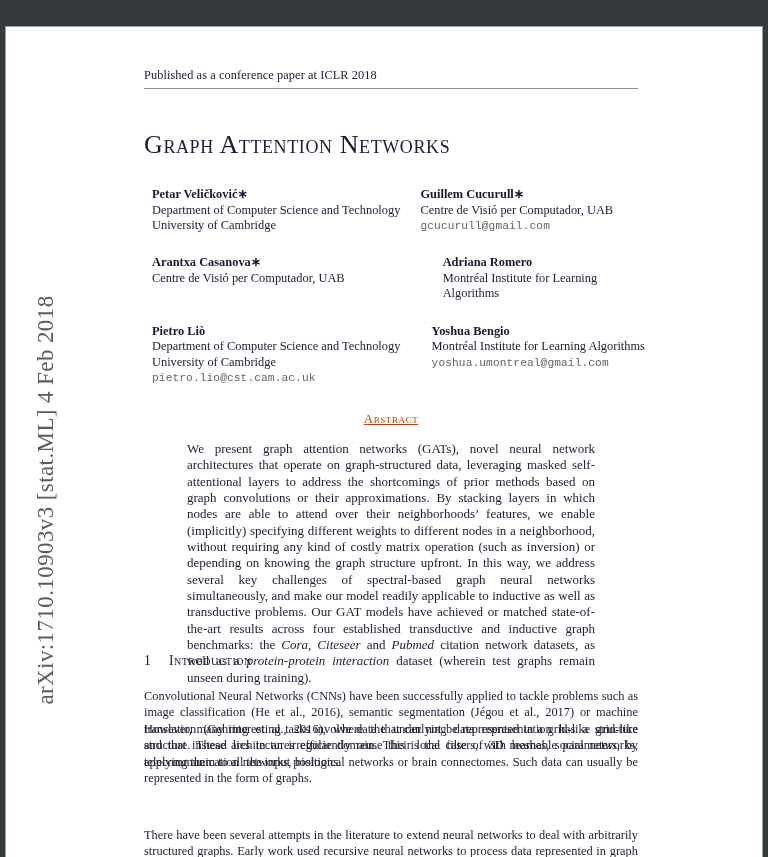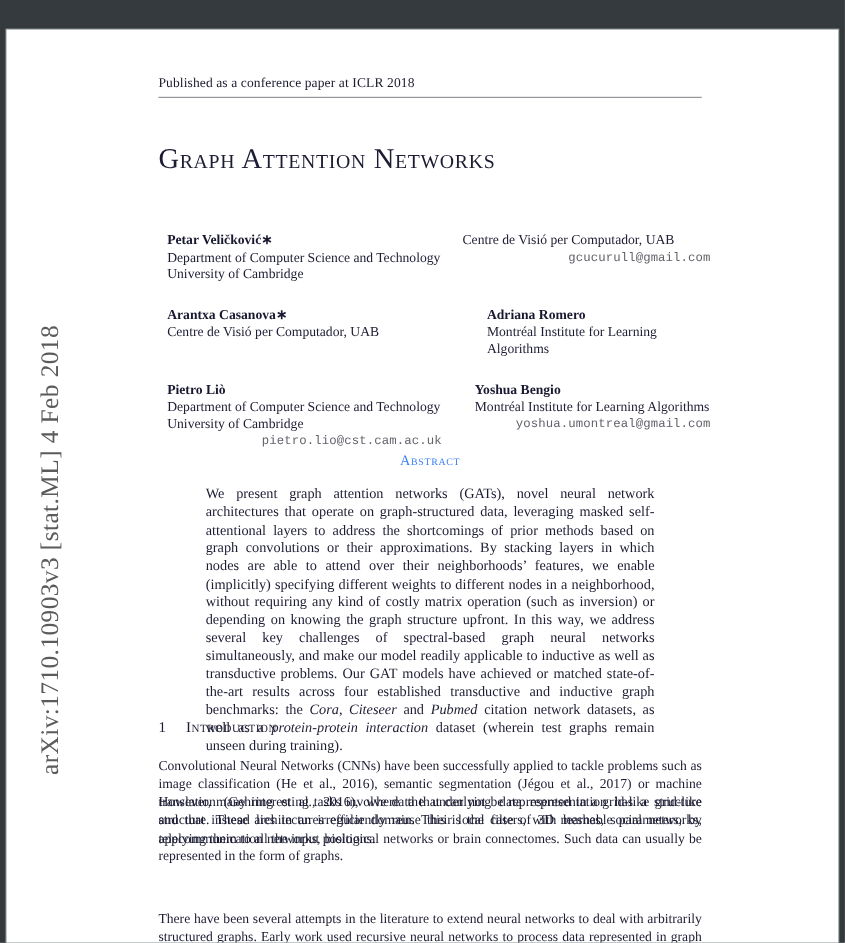--- a/index.html
+++ b/index.html
@@ -89,21 +89,20 @@
     font-size: 26px;
     color: #1c1c33;
     font-variant: small-caps;
     letter-spacing: 0.6px;
   }
   .authors {
     position: absolute;
     top: 160px;
     left: 8px;
     width: 500px;
-    margin-top: 24px;
   }
   .author-row {
     display: flex;
     margin-bottom: 17px;
   }
   .author-col {
     width: 290px;
     box-sizing: border-box;
     padding-right: 6px;
   }
@@ -123,32 +122,32 @@
     font-size: 12.4px;
     color: #1c1c33;
     line-height: 15.5px;
   }
   .author-mail {
     font-family: "Liberation Mono", "DejaVu Sans Mono", monospace;
     font-size: 11.2px;
     color: #62626b;
     line-height: 16px;
     letter-spacing: 0.1px;
-    text-align: right;
   }
   .abstract-head {
     position: absolute;
     top: 384px;
     left: 0;
     width: 494px;
     text-align: center;
     font-size: 13px;
     font-variant: small-caps;
     letter-spacing: 0.6px;
-    color: #3b82f6;
+    color: #c2410c;
+    text-decoration: underline;
   }
   .abstract-body {
     position: absolute;
     top: 414px;
     left: 43px;
     width: 408px;
     font-size: 13px;
     line-height: 16.35px;
     color: #1c1c33;
     text-align: justify;
@@ -209,20 +208,21 @@
 
       <div class="authors">
 
         <div class="author-row">
           <div class="author-col">
             <div class="author-name"><span>Petar Veličković</span><span class="star">∗</span></div>
             <div class="author-aff">Department of Computer Science and Technology</div>
             <div class="author-aff">University of Cambridge</div>
           </div>
           <div class="author-col right">
+            <div class="author-name"><span>Guillem Cucurull</span><span class="star">∗</span></div>
             <div class="author-aff">Centre de Visió per Computador, UAB</div>
             <div class="author-mail">gcucurull@gmail.com</div>
           </div>
         </div>
 
         <div class="author-row" style="margin-top:21px;gap:48px;">
           <div class="author-col">
             <div class="author-name"><span>Arantxa Casanova</span><span class="star">∗</span></div>
             <div class="author-aff">Centre de Visió per Computador, UAB</div>
           </div>

